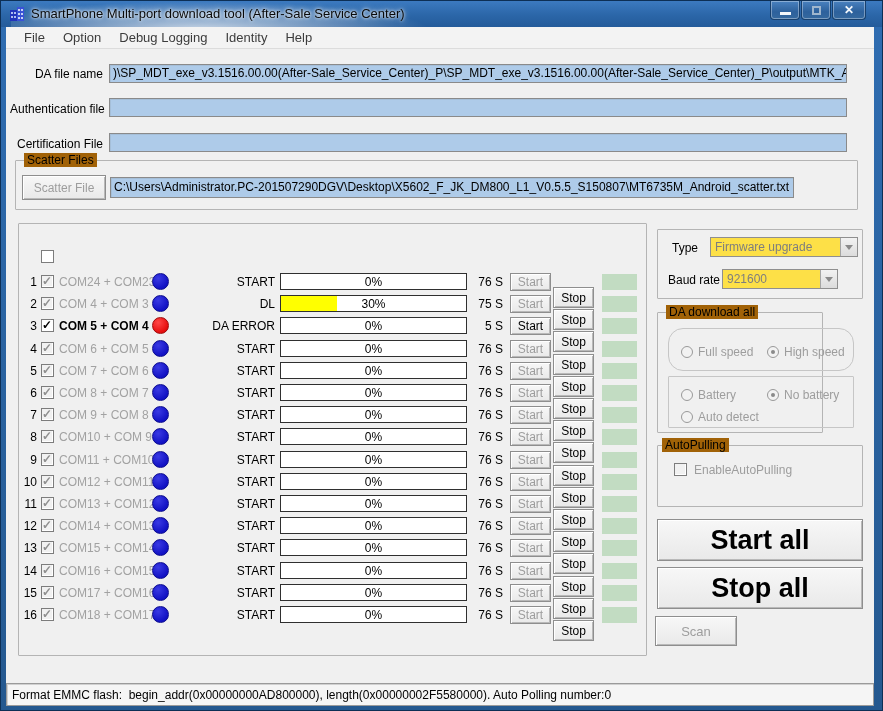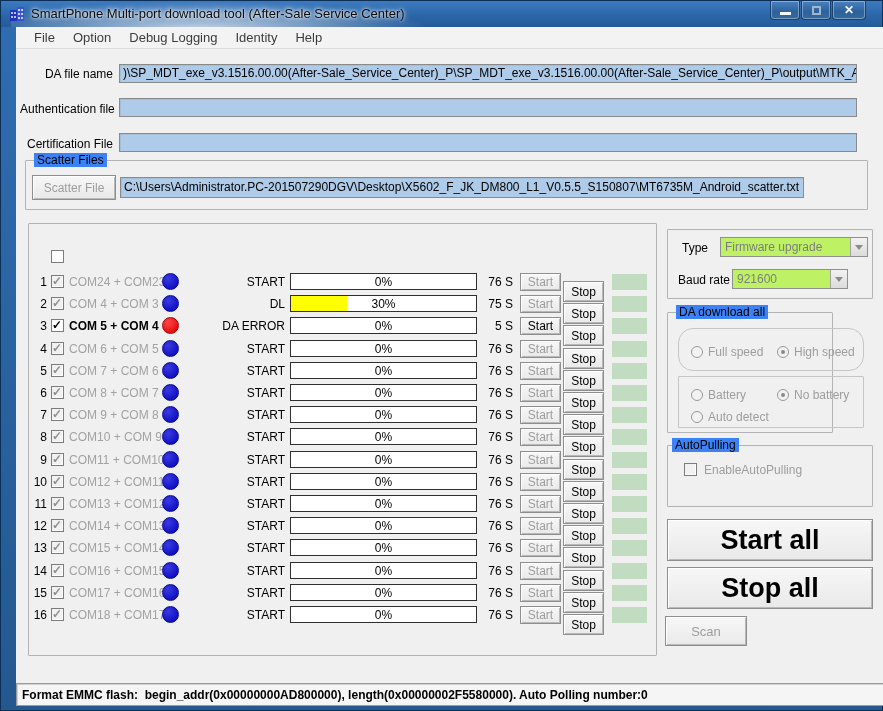--- a/index.html
+++ b/index.html
@@ -20,32 +20,32 @@
   .winbtn { width:30px; height:19px; border:1px solid #17406e; border-top:none;
     border-radius:0 0 4px 4px; background:linear-gradient(#4a82c0,#2d619c 60%,#35699f);
     box-shadow:inset 0 0 0 1px rgba(255,255,255,.35); position:relative; cursor:default; }
   .winbtn.close { width:34px; }
   .glyph-min { position:absolute; left:9px; top:11px; width:11px; height:3px; background:#f2f6fa; }
   .glyph-max { position:absolute; left:10px; top:5px; width:9px; height:9px; border:2px solid #9fb6cd; }
   .glyph-close { position:absolute; left:0; top:2px; width:100%; text-align:center;
     color:#f4f8fc; font-size:12px; font-weight:bold; }
 
   
-  #client { position:absolute; left:5px; top:26px; width:868px; height:679px; background:#f0f0f0;margin-left:10px; }
+  #client { position:absolute; left:5px; top:26px; width:868px; height:679px; background:#f0f0f0; }
   #menubar { position:absolute; left:0; top:0; width:100%; height:22px; background:#f3f3f3;
     border-bottom:1px solid #dcdcdc; display:flex; align-items:center; padding-left:9px; }
   .menu-item { font-size:13px; color:#3c3c3c; padding:2px 9px; }
 
   .label { position:absolute; font-size:12px; color:#000; text-align:right; white-space:nowrap; }
   .field { position:absolute; background:#aecbe9; border:1px solid #8a8a8a;
     box-shadow:inset 1px 1px 0 #6f6f6f22; font-size:12px; color:#000;
     line-height:17px; padding:0 3px; white-space:nowrap; overflow:hidden; }
 
   .groupbox { position:absolute; border:1px solid #b4b4b4; border-radius:1px; }
-  .groupbox-label { position:absolute; top:-8px; left:8px; background:#3b82f6;
+  .groupbox-label { position:absolute; top:-8px; left:8px; background:#a16207;
     padding:0 3px; font-size:12px; color:#000; white-space:nowrap; }
 
   .btn3d { background:linear-gradient(#f7f7f7,#e9e9e9); border:1px solid #8e8e8e;
     box-shadow:inset 1px 1px 0 #ffffff, inset -1px -1px 0 #b9b9b9;
     display:flex; align-items:center; justify-content:center;
     font-size:12px; color:#000; cursor:default; white-space:nowrap; }
   .btn3d.disabled { color:#9d9d9d; }
 
   
   .checkbox { position:relative; width:13px; height:13px; background:#fff;
@@ -64,43 +64,43 @@
   .led.blue { background:radial-gradient(circle at 35% 30%, #3a3ae4, #1212c4 70%); border:1px solid #0b0b8e; }
   .led.red  { background:radial-gradient(circle at 35% 30%, #ff4848, #e60e0e 70%); border:1px solid #9e0808; }
   .row-status { position:absolute; left:156px; top:4px; width:100px; text-align:right;
     font-size:12px; color:#000; white-space:nowrap; }
   .pbar { position:absolute; left:261px; top:2px; width:187px; height:17px;
     background:#fff; border:1px solid #2f2f2f; }
   .pbar-fill { position:absolute; left:0; top:0; bottom:0; background:#ffff00; }
   .pbar-text { position:absolute; left:0; top:1px; width:100%; text-align:center; font-size:12px; color:#000; }
   .row-time { position:absolute; left:434px; top:4px; width:50px; text-align:right; font-size:12px; color:#000; }
   .row-start { position:absolute; left:491px; top:2px; width:41px; height:18px; }
-  .row-stop  { position:absolute; left:534px; top:10px; width:41px; height:21px; }
+  .row-stop  { position:absolute; left:534px; top:16px; width:41px; height:21px; }
   .status-box { position:absolute; left:583px; top:3px; width:35px; height:16px; background:#c2dcc2; }
 
   
-  .combo { position:absolute; height:20px; background:#bef264; border:1px solid #8f8f8f;
+  .combo { position:absolute; height:20px; background:#fde047; border:1px solid #8f8f8f;
     font-size:12px; color:#7e7e7e; line-height:18px; padding-left:4px; }
   .combo .arrowbox { position:absolute; right:0; top:0; width:17px; height:18px;
     background:linear-gradient(#f2f2f2,#dcdcdc); border-left:1px solid #a5a5a5;
     display:flex; align-items:center; justify-content:center; }
   .combo .arrowbox::after { content:""; width:0; height:0; border-left:4px solid transparent;
     border-right:4px solid transparent; border-top:5px solid #8a8a8a; }
 
   .radio { position:relative; width:12px; height:12px; border-radius:50%;
     background:#f2f2f2; border:1px solid #999; display:inline-block; vertical-align:-2px; }
   .radio.checked::after { content:""; position:absolute; left:3px; top:3px; width:4px; height:4px;
     border-radius:50%; background:#8a8a8a; }
   .radio-label { font-size:12px; color:#9d9d9d; margin-left:5px; }
   .opt { position:absolute; white-space:nowrap; }
 
   #statusbar { position:absolute; left:0; top:656px; width:868px; height:23px;
     background:#f5f5f5; border:1px solid #9a9a9a;
     box-shadow:inset 1px 1px 0 #d0d0d0; display:flex; align-items:center; }
-  #status-text { font-size:12px; font-weight:700; color:#000; padding-left:5px; white-space:pre;text-align:center; }
+  #status-text { font-size:12px; font-weight:400; color:#000; padding-left:5px; white-space:pre;text-align:center; }
 </style>
 </head>
 <body>
 
 <div id="window">
 
   <div id="titlebar">
     <div id="title-glow"></div>
     <svg id="app-icon" viewBox="0 0 16 16">
       <rect x="1" y="4" width="7" height="11" fill="#2233bb"></rect>

